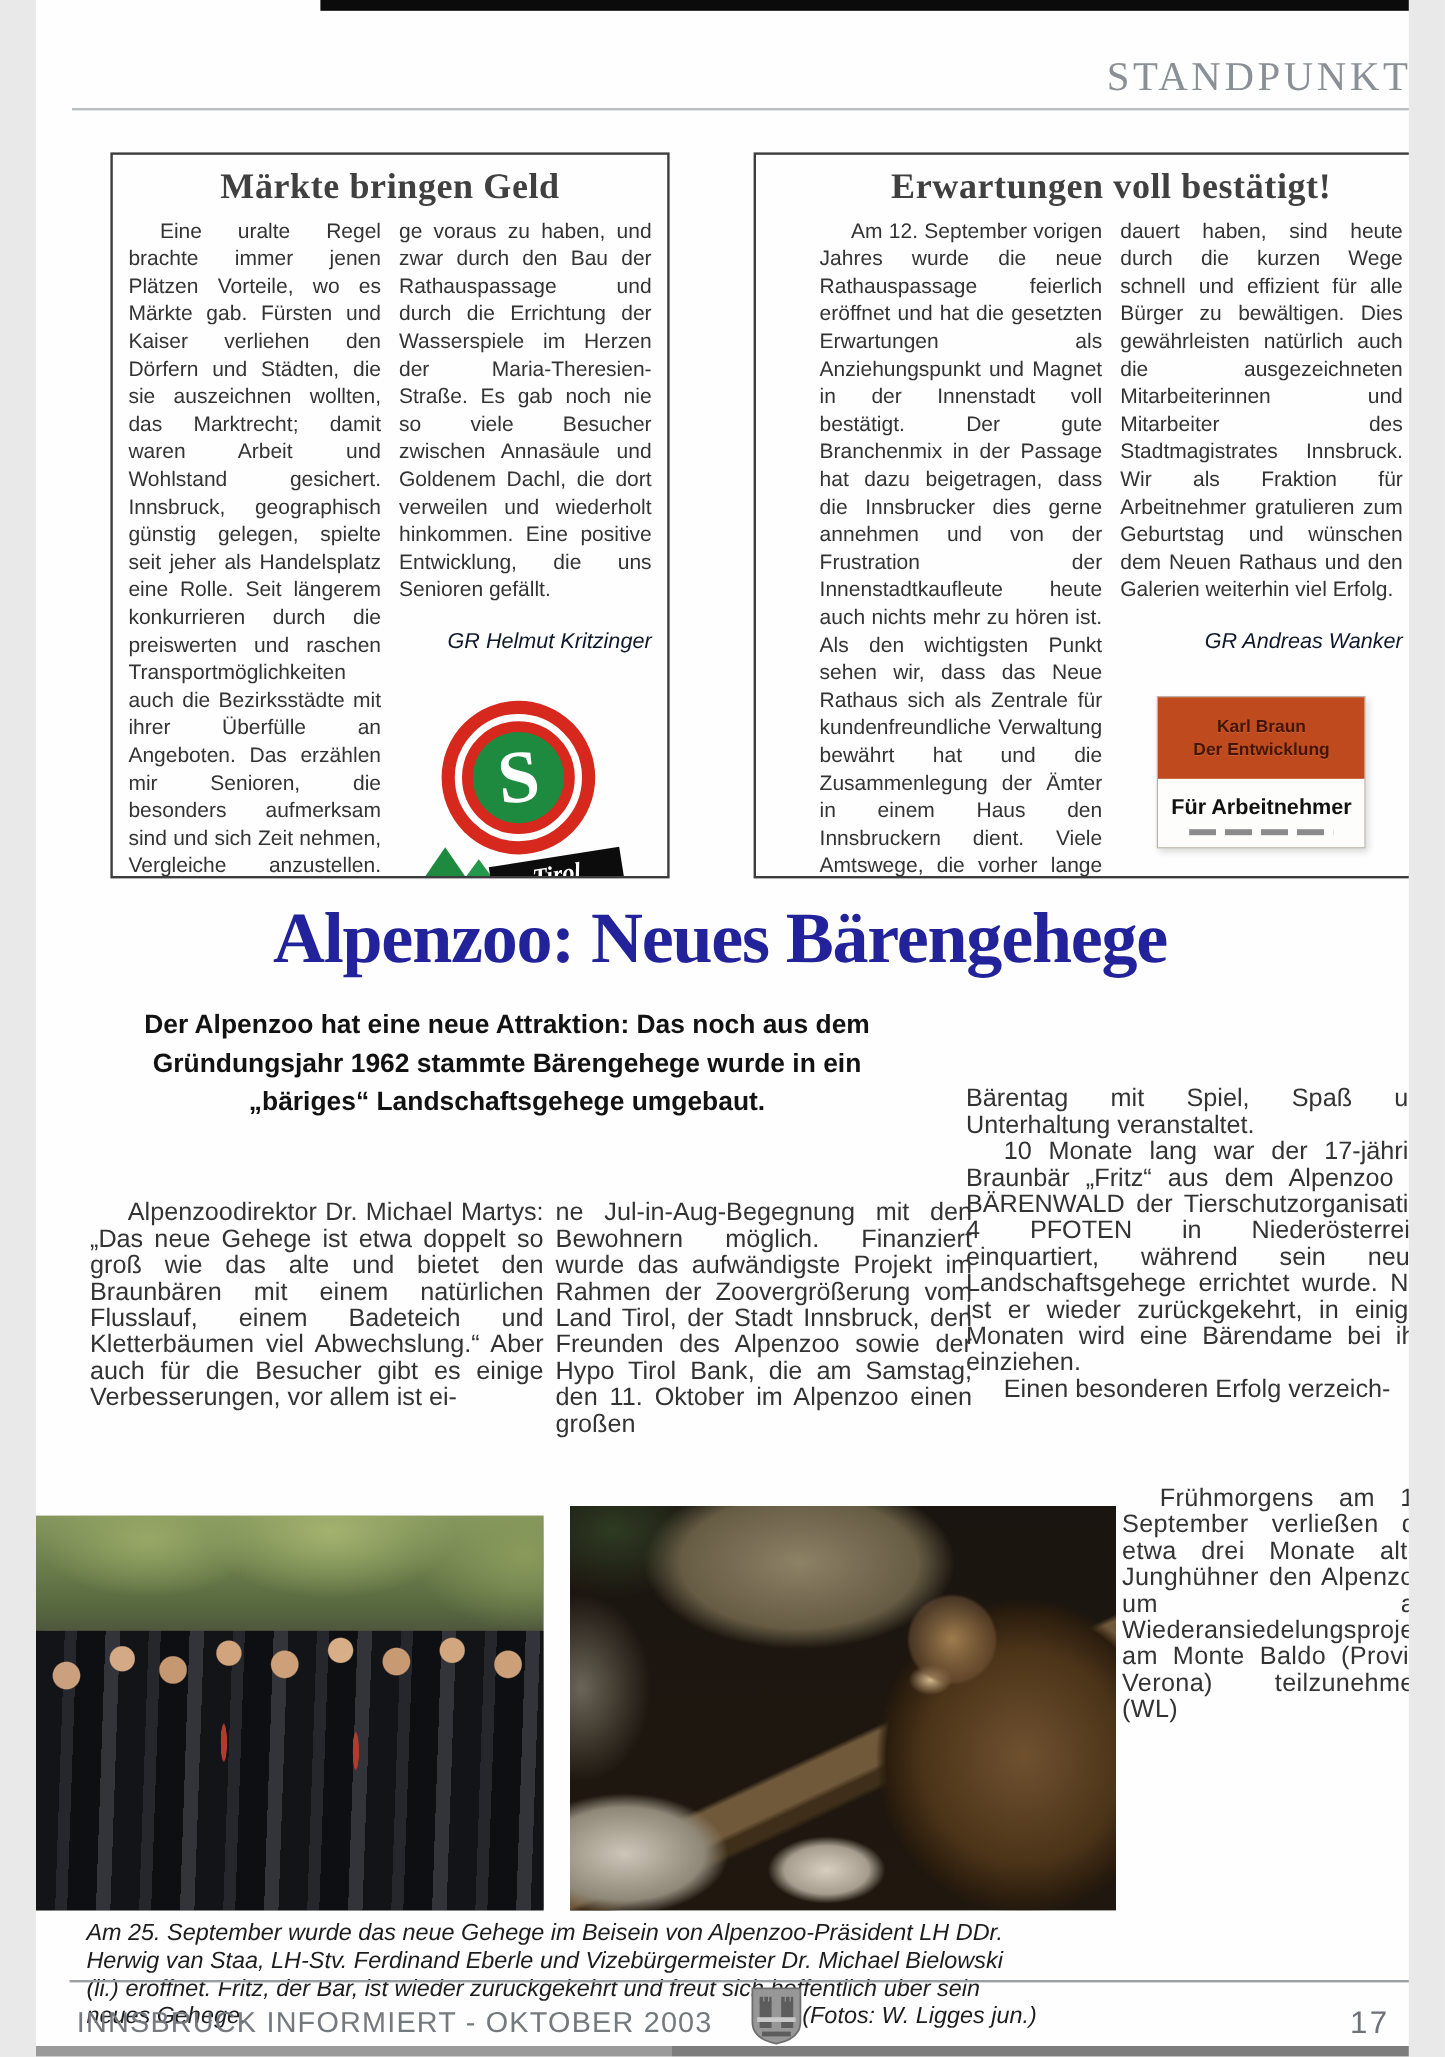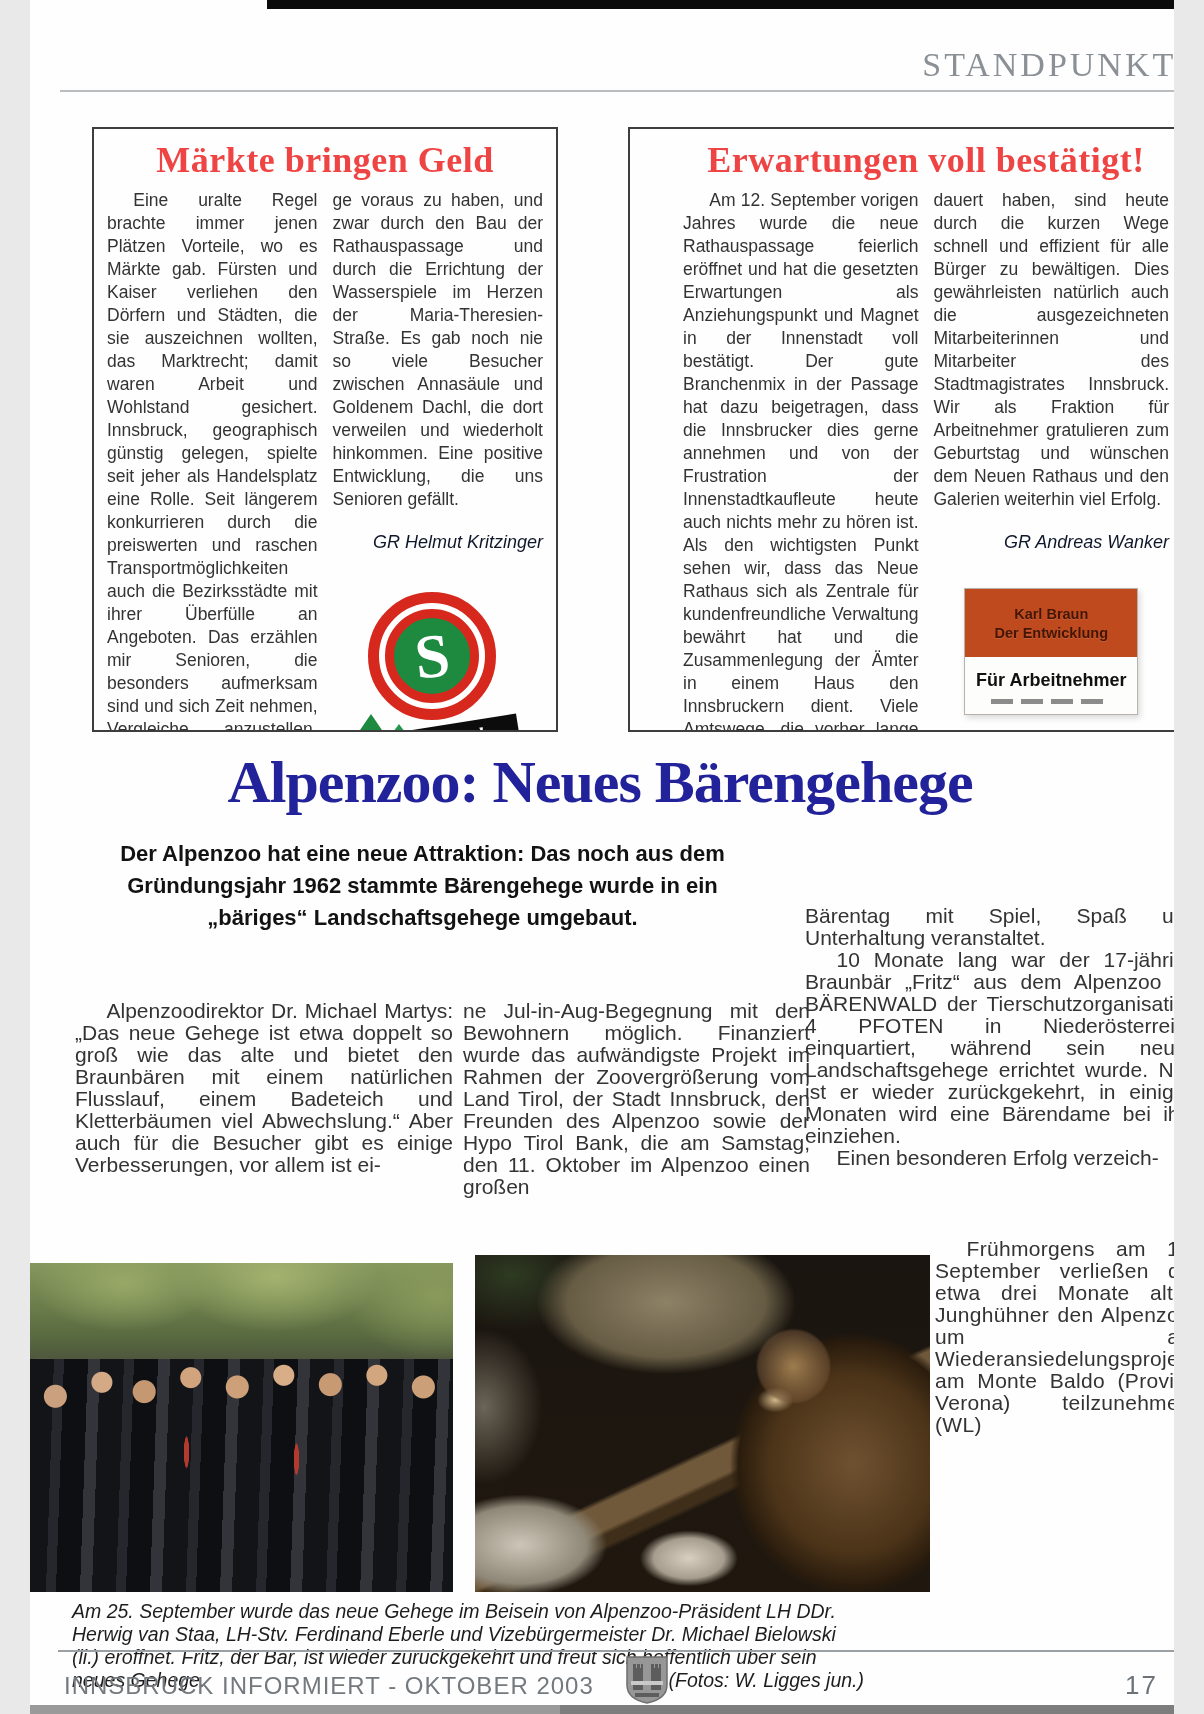--- a/index.html
+++ b/index.html
@@ -12,21 +12,21 @@
   
   .section-header{position:absolute;left:700px;top:46px;width:470px;text-align:right;
         font-family:"Liberation Serif",serif;font-variant:small-caps;font-size:34px;
         letter-spacing:3px;color:#8a9095;}
   .header-rule{position:absolute;left:30px;top:90px;width:1145px;height:2px;background:#b9bdc0;}
   
   .obox{position:absolute;border:2px solid #3d3d3d;background:#fefefe;overflow:hidden;}
   .obox-left{left:62px;top:127px;width:462px;height:601px;}
   .obox-right{left:598px;top:127px;width:512px;height:601px;padding-left:40px;}
   .obox-title{font-family:"Liberation Serif",serif;font-weight:bold;text-align:center;
-        font-size:36px;color:#ef4444;margin:10px 6px 6px 6px;letter-spacing:.5px;}
+        font-size:30px;color:#404040;margin:10px 6px 6px 6px;letter-spacing:.5px;}
   .obox-cols{display:flex;gap:15px;padding:2px 13px 0 13px;}
   .obox-col{flex:1;font-size:17.5px;line-height:23px;text-align:justify;color:#333;}
   .obox-col p{margin:0;}
   p.ind{text-indent:1.5em;}
   .signature{font-style:italic;text-align:right;font-size:18px;margin-top:20px;color:#0f172a;}
   
   .sb-logo{position:relative;width:190px;margin:30px auto 0 auto;height:210px;}
   .sb-ring-outer{position:absolute;left:25px;top:8px;width:106px;height:106px;border:11px solid #d7281e;
         border-radius:50%;background:#fff;display:flex;align-items:center;justify-content:center;}
   .sb-ring-inner{width:76px;height:76px;border:9px solid #d7281e;border-radius:50%;background:#1d8a3f;

